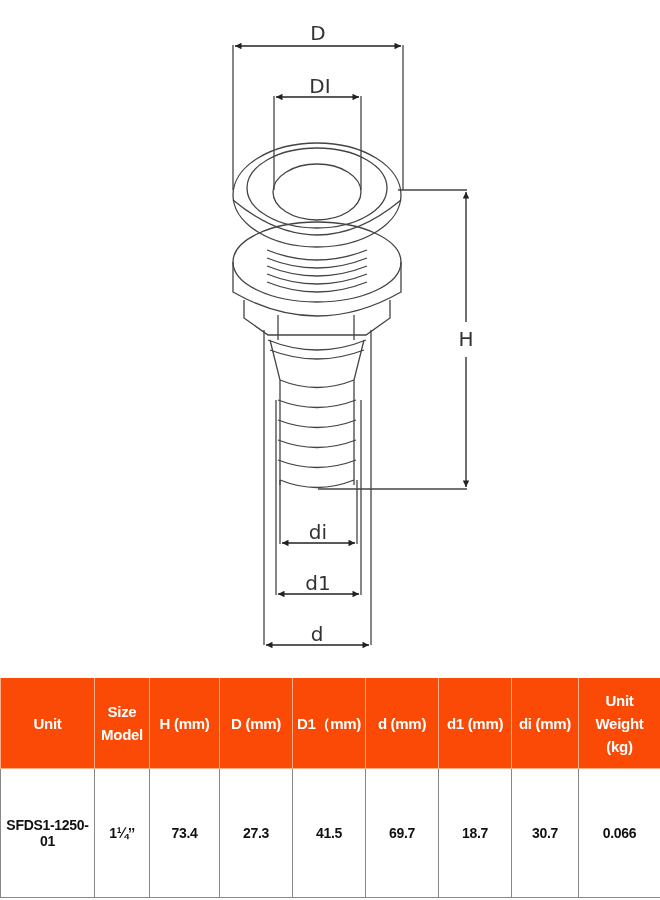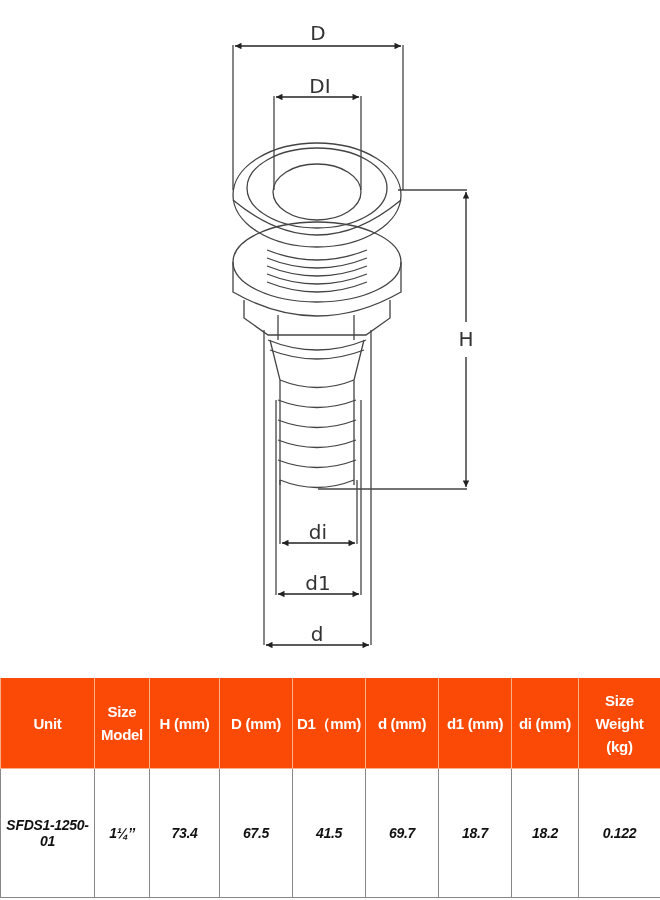--- a/index.html
+++ b/index.html
@@ -2,21 +2,21 @@
 <html><head>
 <meta charset="utf-8">
 <style>
   html, body { margin: 0; padding: 0; background: #ffffff; }
   body { width: 660px; height: 900px; position: relative; overflow: hidden; font-family: "Liberation Sans", sans-serif; }
   .drawing { position: absolute; left: 0; top: 0; width: 660px; height: 670px; }
   .drawing svg { width: 660px; height: 670px; display: block; }
   .dim-label { font-family: "DejaVu Sans", sans-serif; font-size: 20px; fill: #333; }
   table.spec { position: absolute; left: 0; top: 678px; width: 660px; border-collapse: collapse; table-layout: fixed; }
   table.spec th { background: #fa4a05; color: #ffffff; font-weight: bold; font-size: 15px; height: 90px; border: 1px solid #f8b08a; padding: 0 2px; text-align: center; line-height: 23px; letter-spacing: -0.3px; }
-  table.spec td { background: #ffffff; color: #111; font-weight: bold; font-size: 14px; height: 128px; border-left: 1px solid #888; border-right: 1px solid #888; border-bottom: 1px solid #888; text-align: center; padding: 0 1px; letter-spacing: -0.3px; font-style: italic; }
+  table.spec td { background: #ffffff; color: #111; font-weight: bold; font-size: 14px; height: 128px; border-left: 1px solid #888; border-right: 1px solid #888; border-bottom: 1px solid #888; text-align: center; padding: 0 1px; letter-spacing: -0.3px; }
   table.spec tr.hdr th { border-top: none; }
 </style>
 </head>
 <body>
 
 <div class="drawing">
   <svg viewBox="0 0 660 670" xmlns="http://www.w3.org/2000/svg">
     <defs>
       <marker id="arr" viewBox="0 0 10 10" refX="10" refY="5" markerWidth="8" markerHeight="5" orient="auto-start-reverse">
         <path d="M0,0 L10,5 L0,10 z" fill="#222"></path>
@@ -100,27 +100,27 @@
   <tbody>
       <tr class="hdr">
     <th><span>Unit</span></th>
     <th><span>Size</span><br><span>Model</span></th>
     <th><span>H (mm)</span></th>
     <th><span>D (mm)</span></th>
     <th><span>D1（mm)</span></th>
     <th><span>d (mm)</span></th>
     <th><span>d1 (mm)</span></th>
     <th><span>di (mm)</span></th>
-    <th><span>Size Weight</span><br><span>(kg)</span></th>
+    <th><span>Unit Weight</span><br><span>(kg)</span></th>
   </tr>
   <tr>
     <td>SFDS1-1250-01</td>
     <td>1¼’’</td>
     <td>73.4</td>
-    <td>67.5</td>
+    <td>27.3</td>
     <td>41.5</td>
     <td>69.7</td>
     <td>18.7</td>
-    <td>18.2</td>
-    <td>0.122</td>
+    <td>30.7</td>
+    <td>0.066</td>
   </tr>
 </tbody>
   </table>
 
 </body></html>

